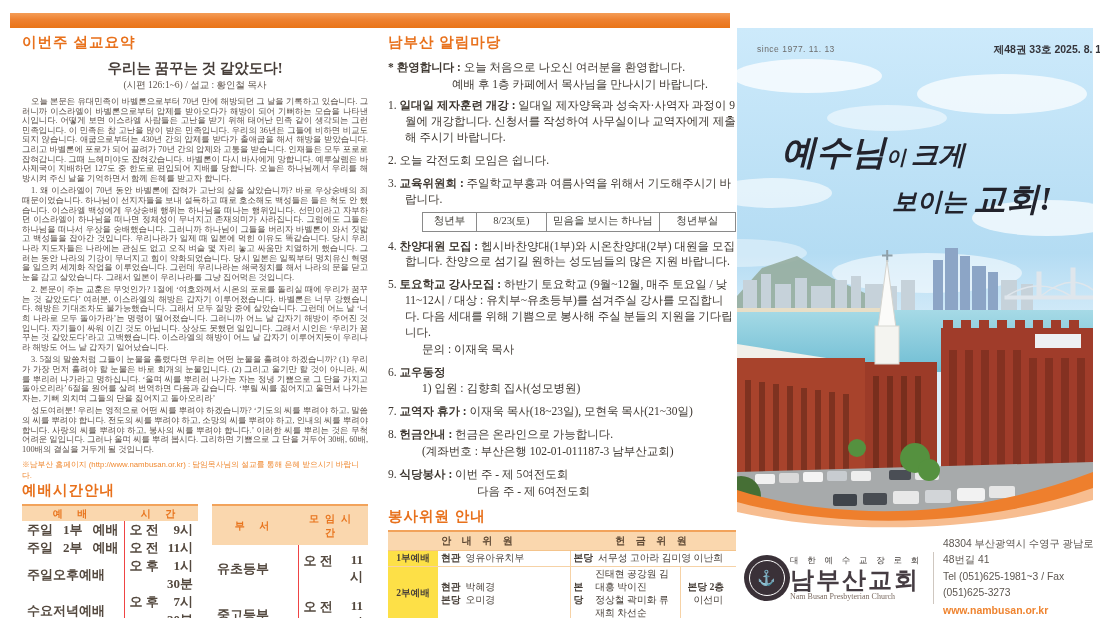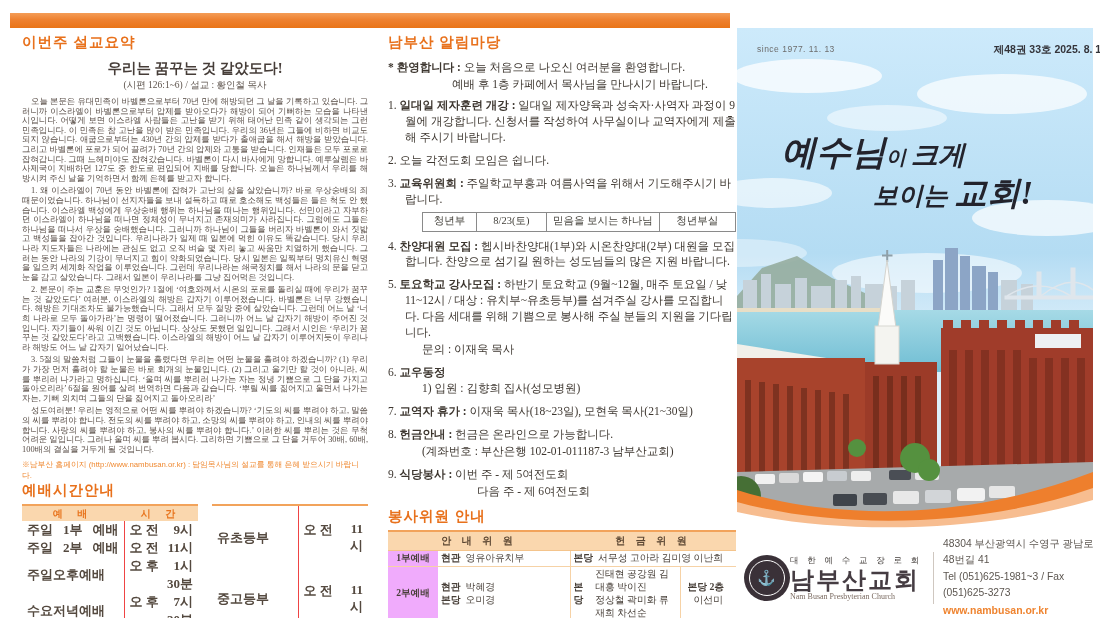--- a/index.html
+++ b/index.html
@@ -49,37 +49,37 @@
   table.edu td{border:1px solid #8a8a8a;font-size:10.5px;color:#43403a;text-align:center;
                height:18px;padding:0 2px;}
 
   .vol{margin-top:auto;padding-bottom:6px;}
   table.vt{border-collapse:collapse;table-layout:fixed;width:348px;margin-top:4px;
            border-top:2px solid #f2a35b;border-bottom:2px solid #f2a35b;}
   table.vt th{background:#fad7ae;color:#5b4632;font-size:10px;font-weight:bold;height:16px;
               letter-spacing:4px;border-bottom:1px solid #f4c48c;}
   table.vt td{font-size:9.8px;color:#473f38;border-bottom:1px solid #f6d2a6;
               padding:1px 3px;vertical-align:middle;}
-  table.vt td.lbl{background:#f0abfc;font-weight:bold;text-align:center;font-size:9.6px;}
+  table.vt td.lbl{background:#fde047;font-weight:bold;text-align:center;font-size:9.6px;}
   table.vt td .loc{font-weight:bold;margin-right:5px;}
   table.vt td.ctr{text-align:center;}
   table.vt tr:last-child td{border-bottom:none;}
   table.vt td.vline{border-left:1px solid #f6d2a6;}
 
   
   .panel{position:absolute;left:737px;top:28px;width:384px;height:500px;overflow:hidden;}
   .panel svg{position:absolute;left:0;top:0;}
   .since{position:absolute;left:20px;top:16px;font-size:8.5px;color:#6d6d6d;letter-spacing:.5px;}
   .issue{position:absolute;right:14px;top:15px;font-size:10.5px;color:#34343a;font-weight:bold;}
   .slogan{position:absolute;left:44px;top:104px;width:290px;color:#23232c;
           font-family:"Liberation Serif",serif;font-style:italic;font-weight:bold;line-height:1.2;}
   .slogan .l1 .big{font-size:35px;}
   .slogan .l1 .sm{font-size:20px;}
   .slogan .l1 .md{font-size:27px;}
-  .slogan .l2{margin-left:92px;}
+  .slogan .l2{margin-left:92px;margin-top:6px;text-align:center;}
   .slogan .l2 .sm{font-size:25px;}
   .slogan .l2 .big{font-size:33px;}
 
   
   .footer{position:absolute;left:744px;top:536px;width:352px;display:flex;align-items:center;}
   .logo{width:46px;height:46px;border-radius:50%;background:#3a3138;position:relative;flex:none;
         display:flex;align-items:center;justify-content:center;}
   .logo::after{content:"";position:absolute;inset:5px;border:1.5px solid #ffffff;border-radius:50%;}
   .logo .gl{color:#ffffff;font-size:15px;z-index:1;}
   .fz-name{margin-left:0;width:138px;flex:none;}
@@ -178,20 +178,24 @@
                 </td>
               </tr>
         </tbody>
           </table>
         <table class="wt" style="width:156px">
           <colgroup>
               <col style="width:86px">
               <col style="width:70px">
             </colgroup>
           <tbody>
+              <tr>
+            <th>부 서</th>
+            <th>모임시간</th>
+          </tr>
           <tr style="height:20px">
                 <td class="wname">유초등부</td>
                 <td class="wtime">
                   <div class="tm">
                     <span>오 전</span>
                     <span class="tv">11시</span>
                   </div>
                 </td>
               </tr>
           <tr style="height:20px">

